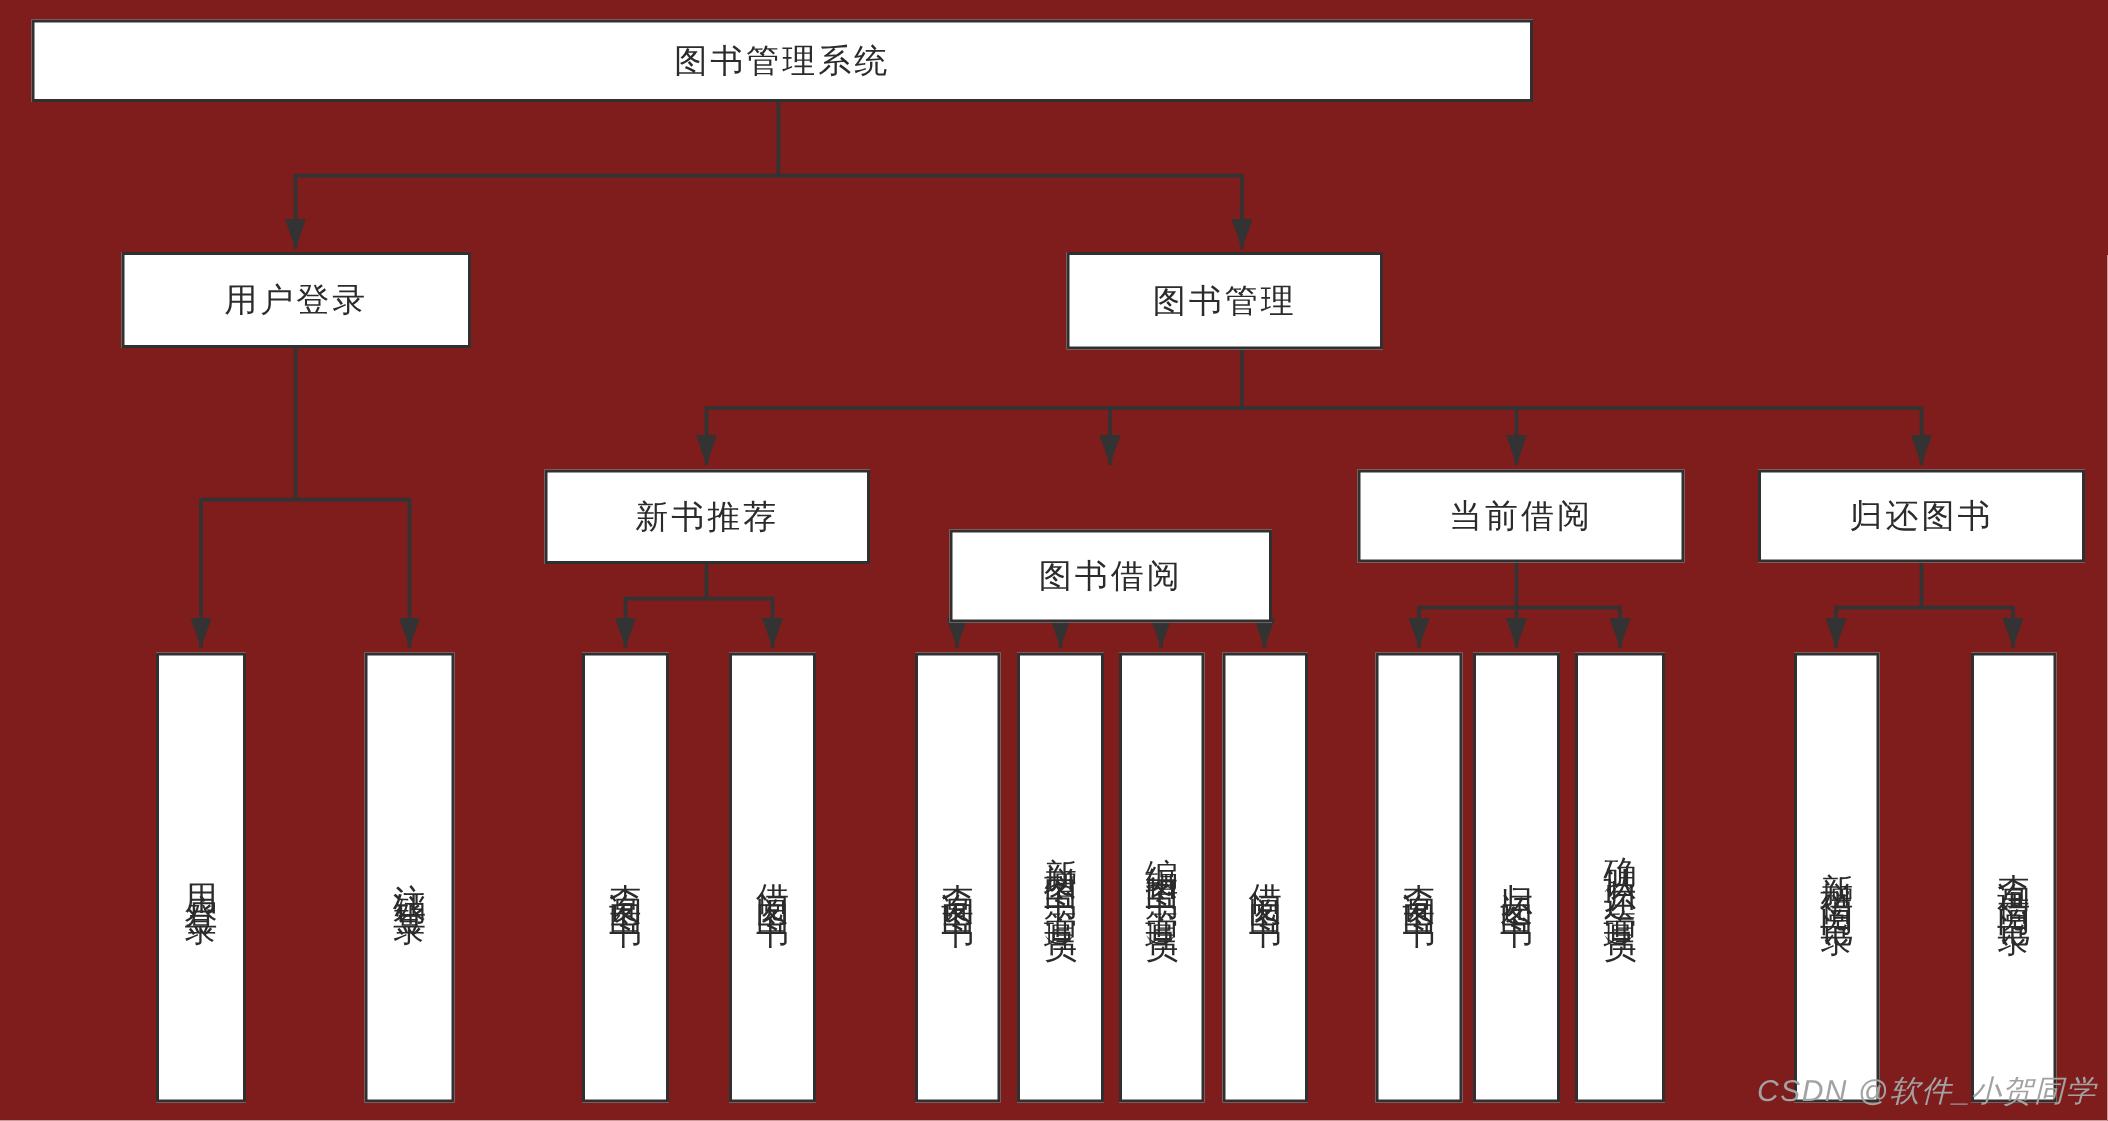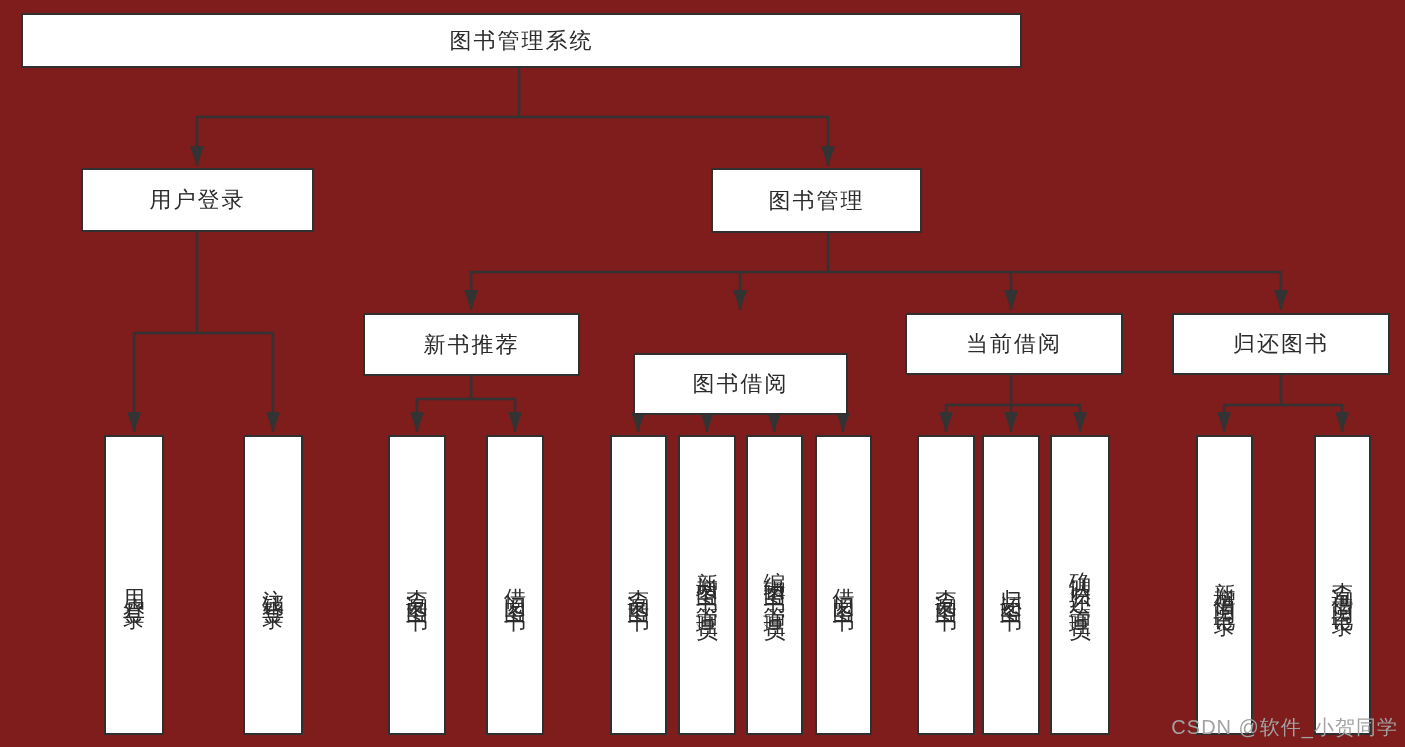--- a/index.html
+++ b/index.html
@@ -19,21 +19,21 @@
     position:absolute;box-sizing:border-box;border:2.5px solid #303030;
     background:#ffffff;display:flex;align-items:center;justify-content:center;
     color:#2b2b2b;font-size:22px;
   }
   .leaf span{
     writing-mode:vertical-rl;text-orientation:mixed;
     letter-spacing:7px;line-height:1;white-space:nowrap;
   }
   .watermark{
     position:absolute;right:7px;bottom:6px;color:#a2a2a2;
-    font-size:20px;letter-spacing:1px;white-space:nowrap;
+    font-size:20px;letter-spacing:1px;white-space:nowrap;font-style:italic;
   }
 </style>
 </head>
 <body>
 
 <div class="stage">
 
   <svg class="wires" viewBox="0 0 1405 747" xmlns="http://www.w3.org/2000/svg">
     <defs>
       <marker id="arrow" markerUnits="userSpaceOnUse" markerWidth="20" markerHeight="14" refX="20" refY="7" orient="auto">

